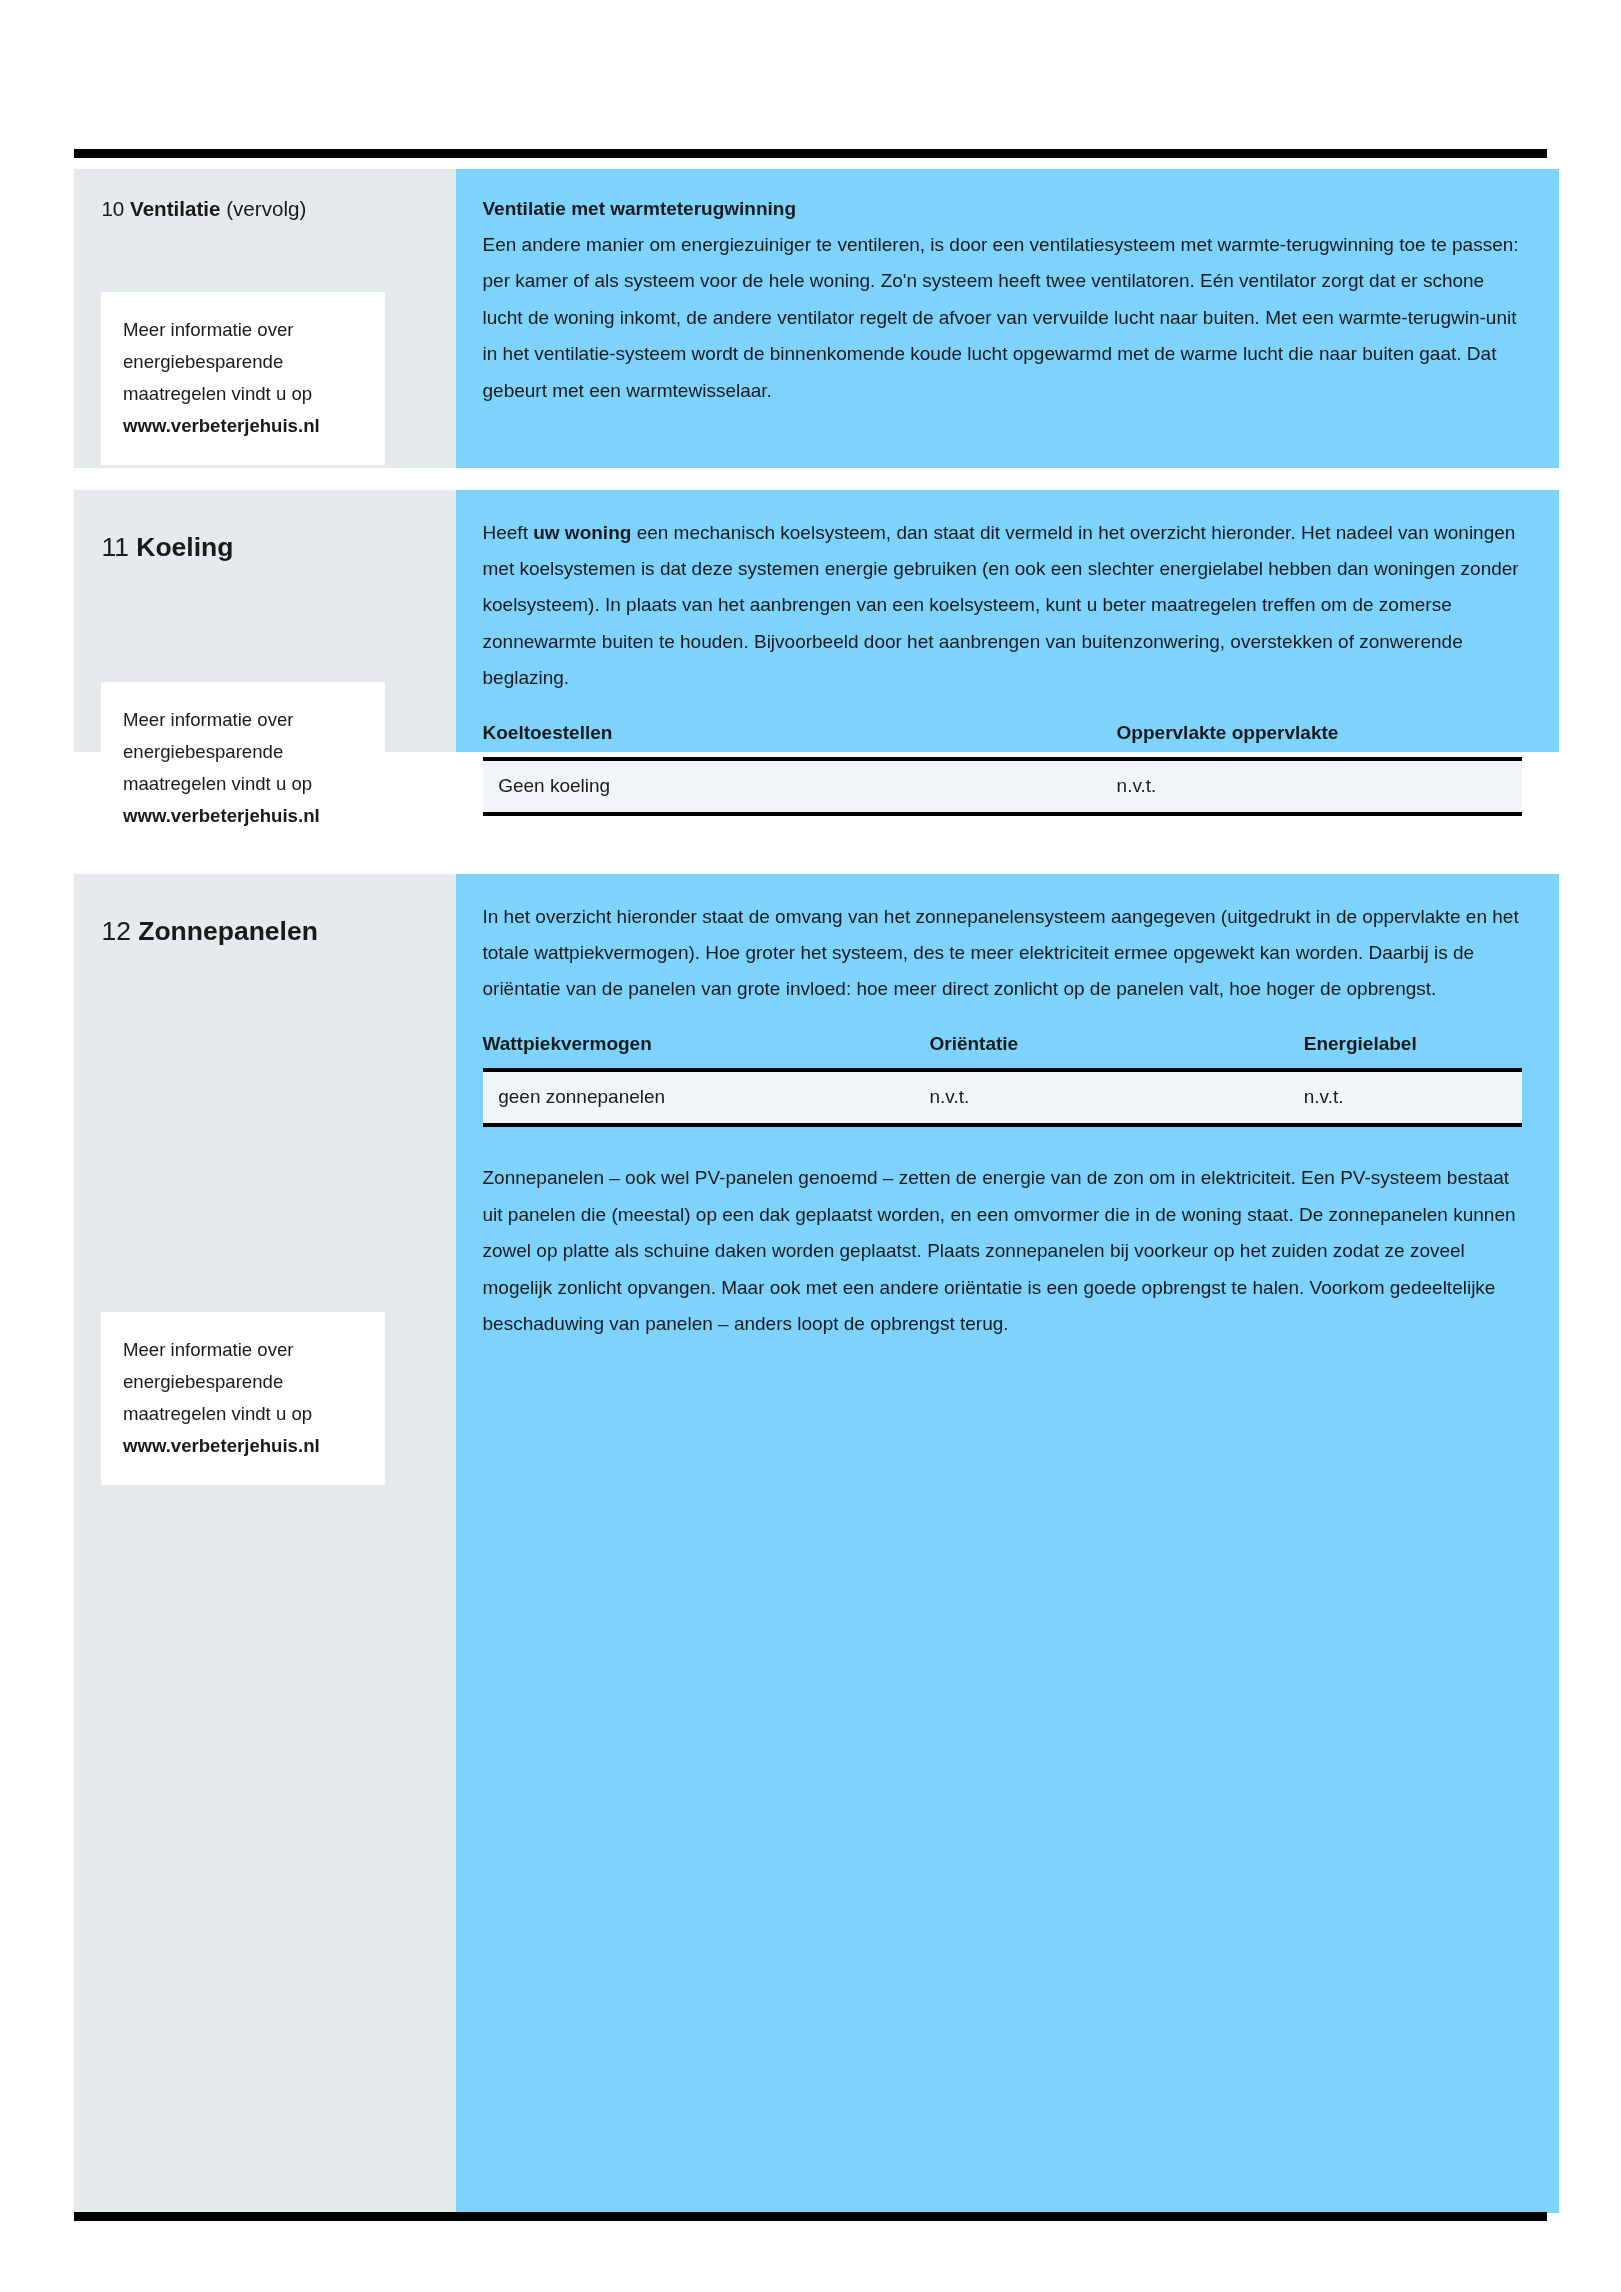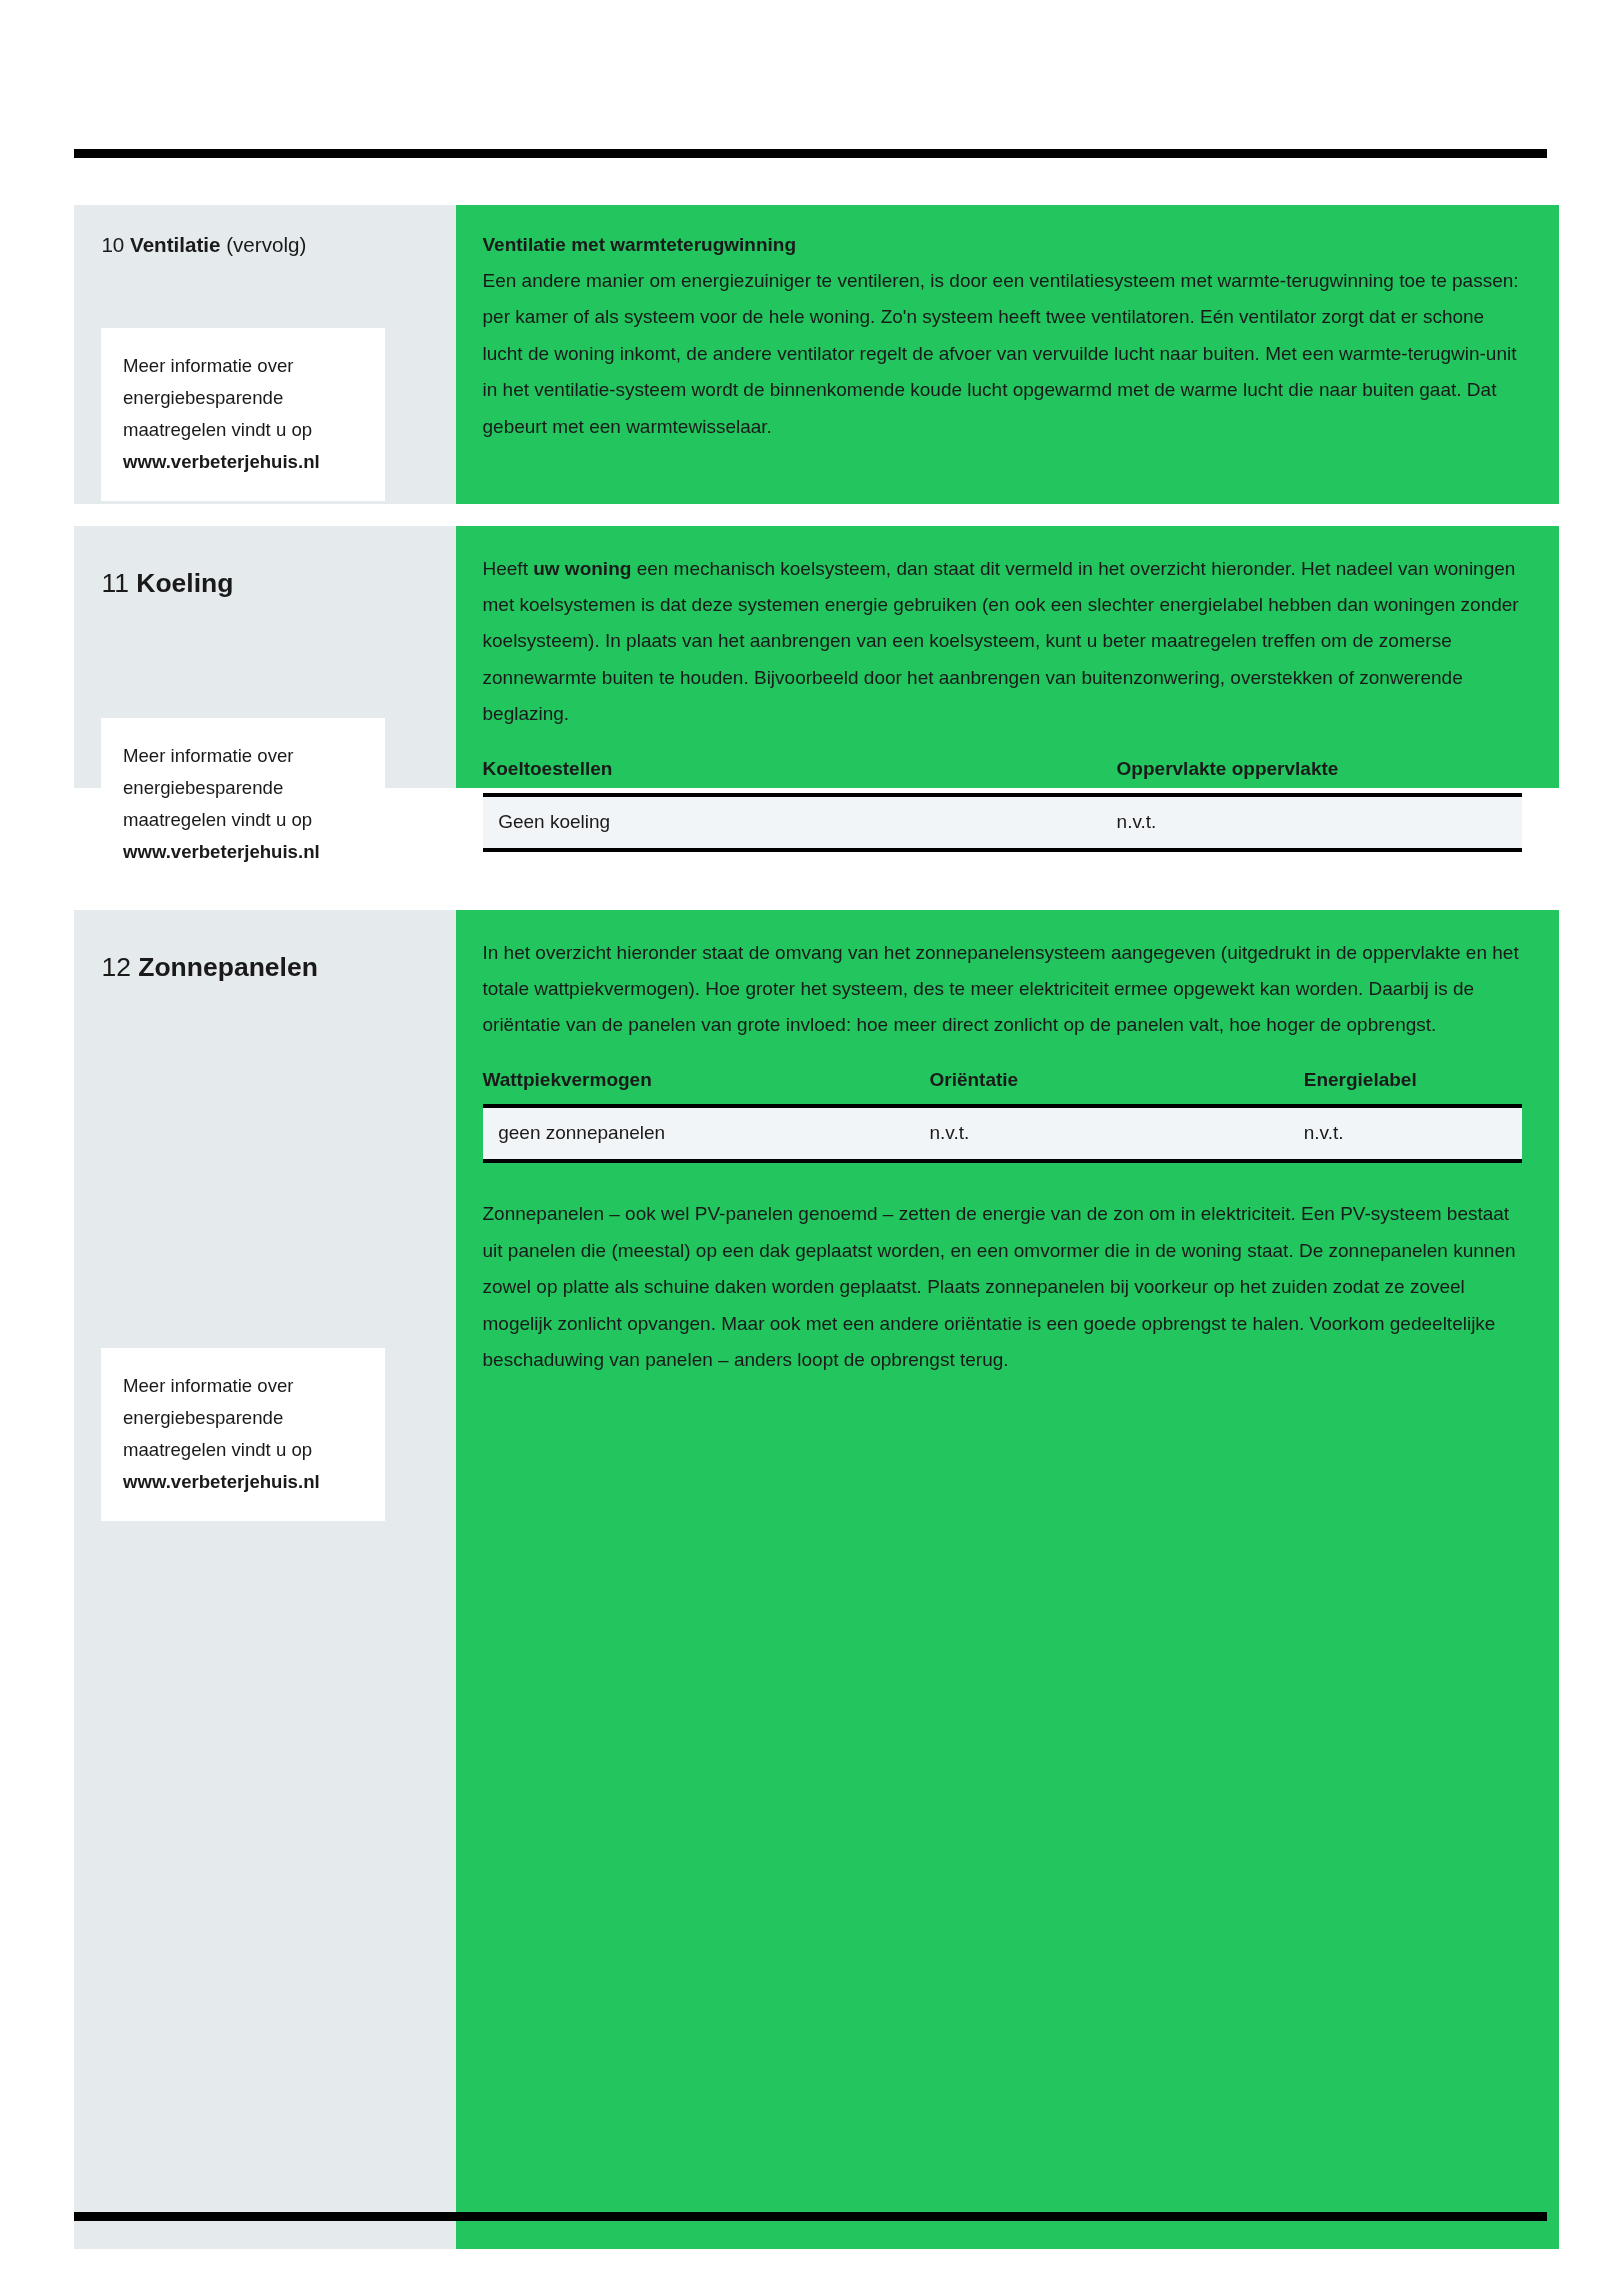--- a/index.html
+++ b/index.html
@@ -54,31 +54,30 @@
     height: 8.8px;
     background: #000000;
   }
   
   .section {
     position: absolute;
     left: 74px;
     right: 62px;
     background: #e5eaed;
     display: flex;
-    margin-top: 36px;
   }
   .col-left {
     width: 382px;
     flex: 0 0 382px;
     position: relative;
     box-sizing: border-box;
   }
   .col-right {
     flex: 1 1 auto;
-    background: #22c55e;
+    background: #7dd3fc;
     box-sizing: border-box;
     padding: 24.5px 37px 29px 26.5px;
   }
   
   .sec-title-small {
     font-size: 20.6px;
     font-weight: normal;
     padding: 27.4px 0 0 27.4px;
     line-height: 1.3;
     white-space: nowrap;

